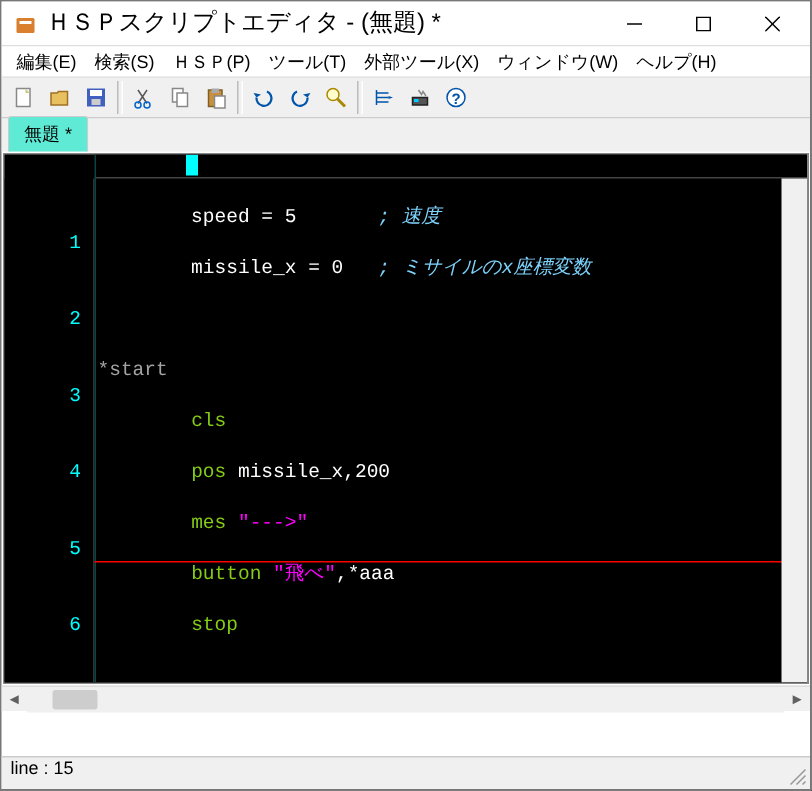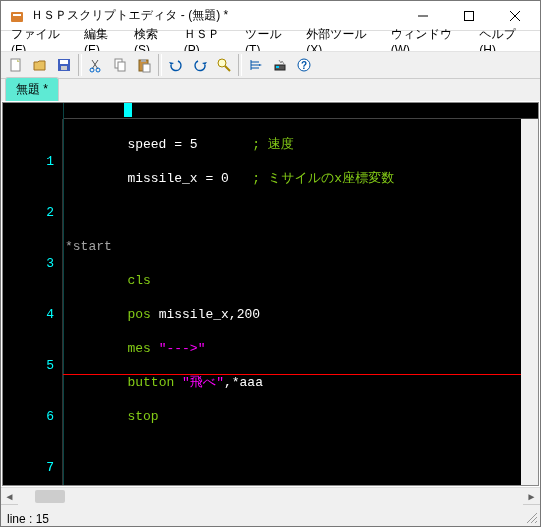--- a/index.html
+++ b/index.html
@@ -1,47 +1,47 @@
 <!DOCTYPE html>
 <html><head>
 <meta charset="utf-8">
 <style>
   * { margin: 0; padding: 0; box-sizing: border-box; }
   body { font-family: "MS UI Gothic", "Meiryo UI", sans-serif; font-size: 12px; background: #fff; overflow: hidden; width: 541px; height: 527px; border: 1px solid #777; display: flex; flex-direction: column; }
   .titlebar { height: 30px; background: #fff; display: flex; align-items: center; padding: 0 2px 0 8px; border-bottom: 1px solid #ddd; }
   .titlebar .appicon { width: 16px; height: 16px; margin-right: 6px; }
-  .titlebar .title { flex: 1; font-size: 12px; color: #000; }
+  .titlebar .title { flex: 1; font-size: 16px; color: #000; }
   .titlebar .winbtn { width: 46px; height: 29px; display: flex; align-items: center; justify-content: center; color: #000; }
   .menubar { height: 20px; background: #fff; display: flex; align-items: center; padding: 0 4px; font-size: 12px; }
   .menubar .menu { padding: 2px 6px; }
   .toolbar { height: 28px; background: #f0f0f0; border-top: 1px solid #e3e3e3; border-bottom: 1px solid #ccc; display: flex; align-items: center; padding: 0 4px; gap: 2px; }
   .tbtn { width: 22px; height: 22px; display: flex; align-items: center; justify-content: center; }
   .tsep { width: 4px; height: 22px; margin: 0 1px; border-left: 1px solid #bbb; border-right: 1px solid #fff; }
   .tabbar { height: 22px; background: #f0f0f0; display: flex; align-items: flex-end; padding-left: 4px; }
   .tab { background: #5eead4; border: 1px solid #ccc; border-bottom: none; padding: 3px 10px; font-size: 12px; border-radius: 3px 3px 0 0; }
   .editor-wrap { flex: 1; background: #000; position: relative; border: 1px solid #888; margin: 1px; overflow: hidden; display: flex; flex-direction: column; }
   .ruler { height: 16px; background: #000; border-bottom: 1px solid #444; position: relative; margin-left: 60px; overflow: hidden; font-size: 9px; color: #888; }
   .ruler .caret { position: absolute; left: 61px; top: 0; width: 8px; height: 14px; background: #0ff; }
   .code-area { flex: 1; display: flex; background: #000; font-family: "MS Gothic","Courier New",monospace; font-size: 13px; line-height: 17px; overflow: hidden; }
   .gutter { width: 60px; background: #000; color: #0ff; text-align: right; padding-right: 8px; border-right: 1px solid #333; white-space: pre; }
   .gutter .gline { height: 17px; }
   .code { flex: 1; white-space: pre; color: #fff; position: relative; padding-left: 2px; }
   .code .line { height: 17px; }
   .c-cmd { color: #84cc16; }
-  .c-comment { color: #84cc16; }
+  .c-comment { color: #7dd3fc; font-style: italic; }
   .c-str { color: #f0f; }
   .c-label { color: #a3a3a3; }
   .cursor-line { position: absolute; left: 0; right: 0; height: 1px; background: #f00; top: 255px; }
   .vline { position: absolute; left: 60px; top: 0; bottom: 0; width: 1px; background: #0a4444; }
   .scroll-h { height: 17px; background: #f0f0f0; display: flex; align-items: center; border-top: 1px solid #ddd; }
   .scroll-h .track { flex: 1; height: 17px; background: #f0f0f0; position: relative; }
   .scroll-h .thumb { position: absolute; left: 17px; top: 2px; height: 13px; width: 30px; background: #cdcdcd; border-radius: 2px; }
   .scroll-h .sbtn { width: 17px; height: 17px; display:flex;align-items:center;justify-content:center;color:#606060;font-size:10px; }
   .scroll-v { position: absolute; right: 0; top: 16px; bottom: 0; width: 17px; background: #f0f0f0; }
-  .statusbar { height: 22px; background: #f0f0f0; border-top: 1px solid #ccc; display: flex; align-items: flex-end; padding: 0 6px; font-size: 12px; }
+  .statusbar { height: 22px; background: #f0f0f0; border-top: 1px solid #ccc; display: flex; align-items: flex-start; padding: 0 6px; font-size: 12px; margin-top: 30px; }
   .grip { position: absolute; right: 2px; bottom: 2px; width: 14px; height: 14px; }
 </style>
 </head>
 <body>
 
 <div class="titlebar">
   <span class="appicon">
     <svg width="16" height="16">
         <rect x="2" y="4" width="12" height="10" fill="#d97f2e" rx="1"></rect>
         <rect x="4" y="6" width="8" height="2" fill="#fff"></rect>
@@ -60,21 +60,20 @@
     </div>
   <div class="winbtn">
       <svg width="10" height="10">
         <line x1="0" y1="0" x2="10" y2="10" stroke="#000"></line>
         <line x1="10" y1="0" x2="0" y2="10" stroke="#000"></line>
       </svg>
     </div>
 </div>
 
 <div class="menubar">
-  <span class="menu">ファイル(F)</span>
   <span class="menu">編集(E)</span>
   <span class="menu">検索(S)</span>
   <span class="menu">ＨＳＰ(P)</span>
   <span class="menu">ツール(T)</span>
   <span class="menu">外部ツール(X)</span>
   <span class="menu">ウィンドウ(W)</span>
   <span class="menu">ヘルプ(H)</span>
 </div>
 
 <div class="toolbar">

